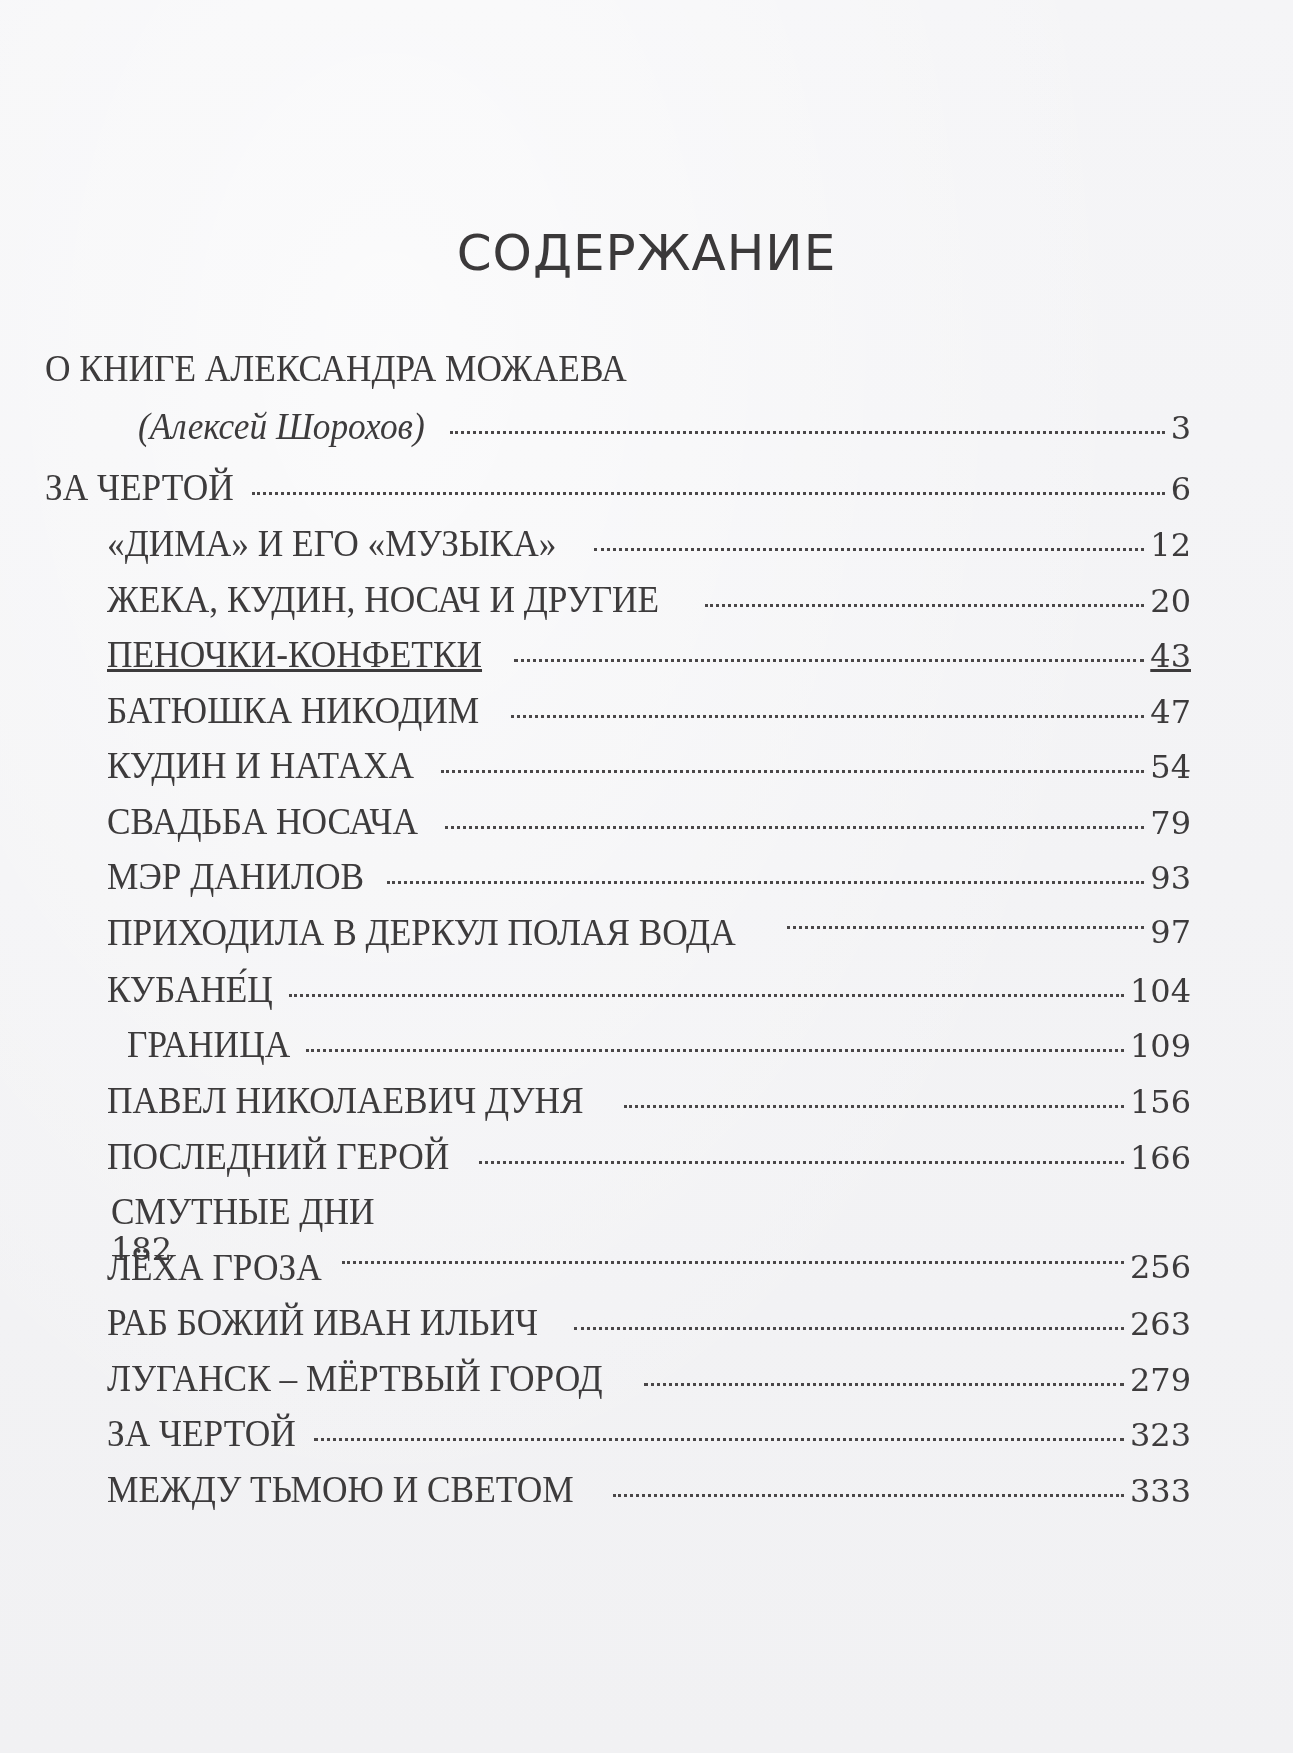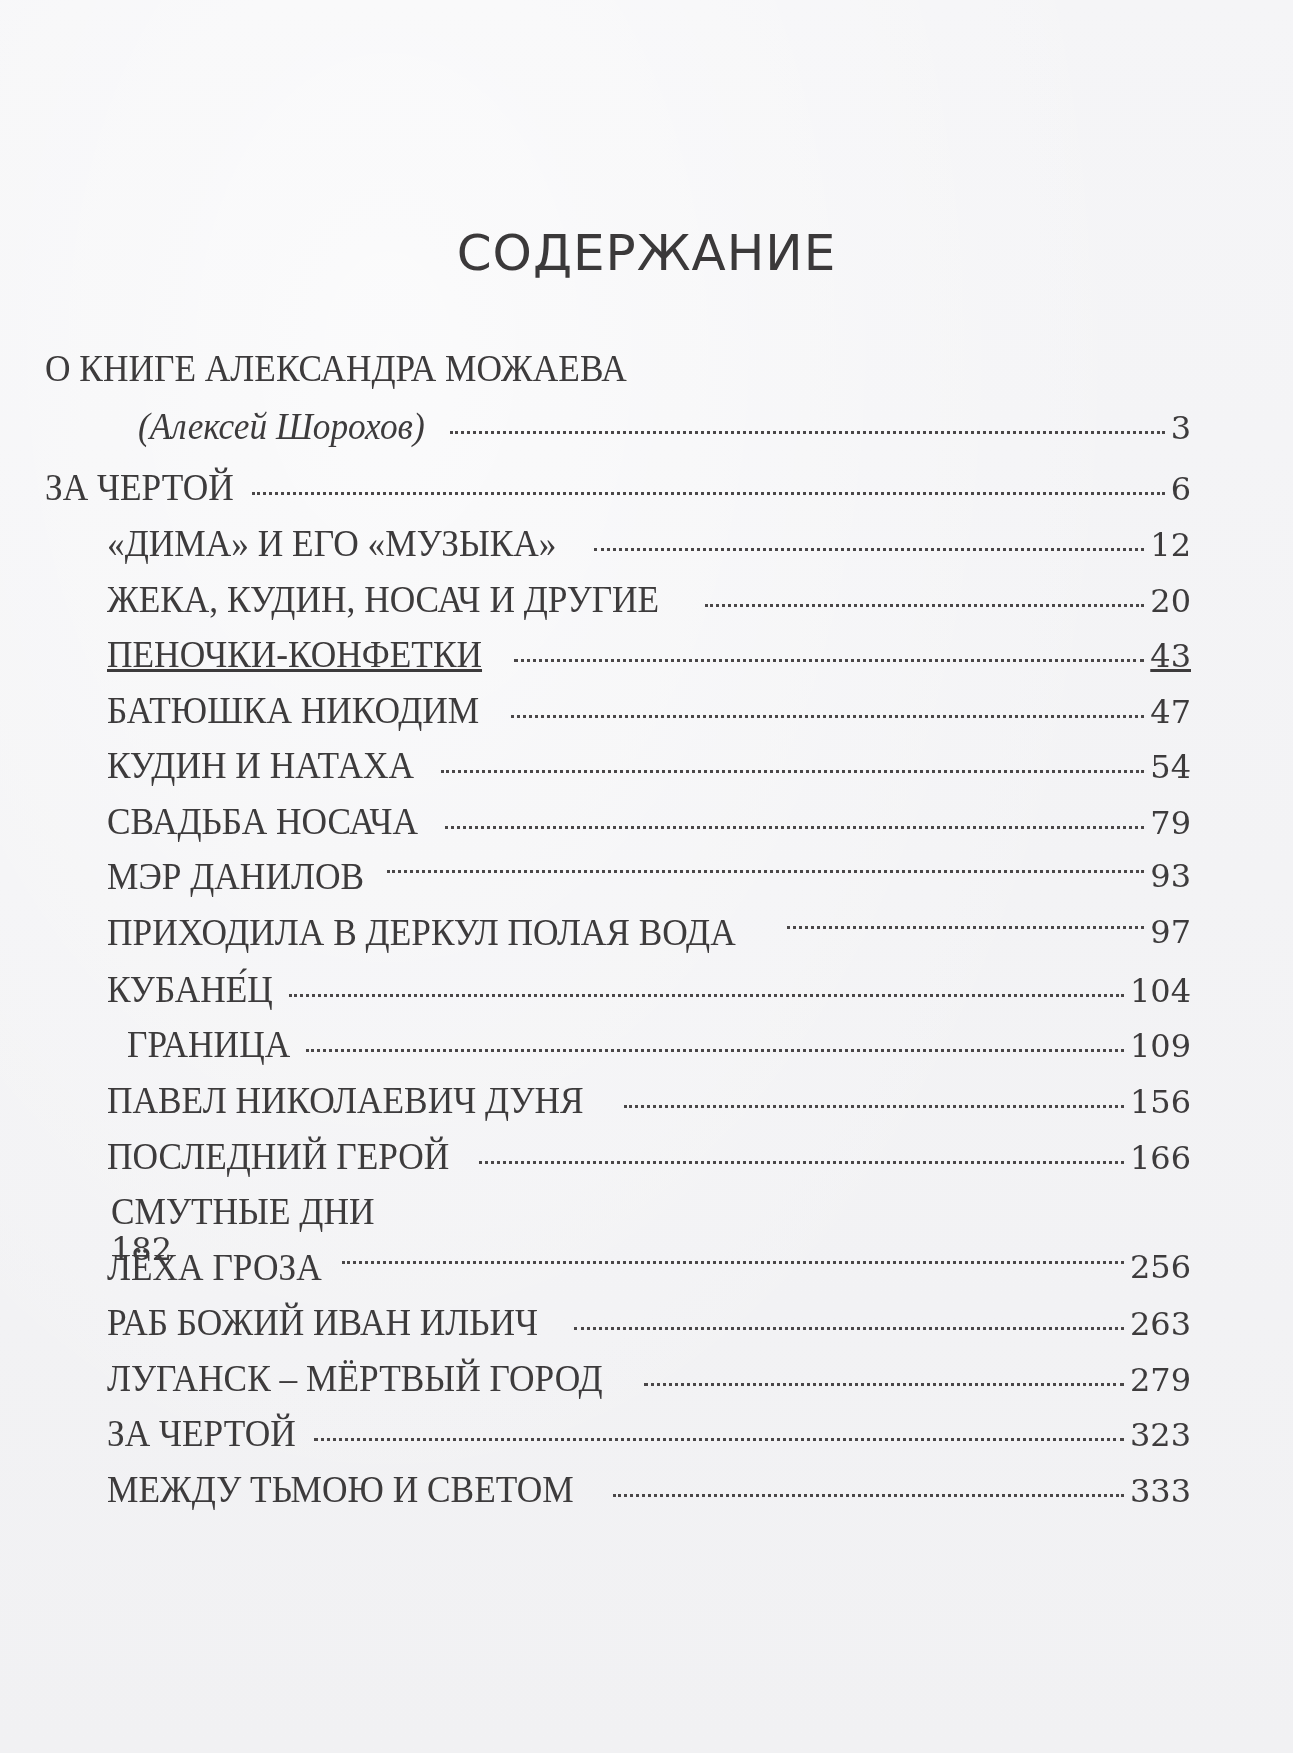--- a/index.html
+++ b/index.html
@@ -139,21 +139,21 @@
       <span class="leader"></span>
       <span class="page-num">54</span>
     </div>
 
     <div class="entry" style="left:107px; right:102px; top:802px;">
       <span class="label">СВАДЬБА НОСАЧА</span>
       <span class="leader"></span>
       <span class="page-num">79</span>
     </div>
 
-    <div class="entry" style="left:107px; right:102px; top:857px;align-items:center;">
+    <div class="entry" style="left:107px; right:102px; top:857px;">
       <span class="label">МЭР ДАНИЛОВ</span>
       <span class="leader"></span>
       <span class="page-num">93</span>
     </div>
 
     <div class="entry" style="left:107px; right:102px; top:913px;align-items:center;">
       <span class="label">ПРИХОДИЛА В ДЕРКУЛ ПОЛАЯ ВОДА</span>
       <span class="leader"></span>
       <span class="page-num">97</span>
     </div>

